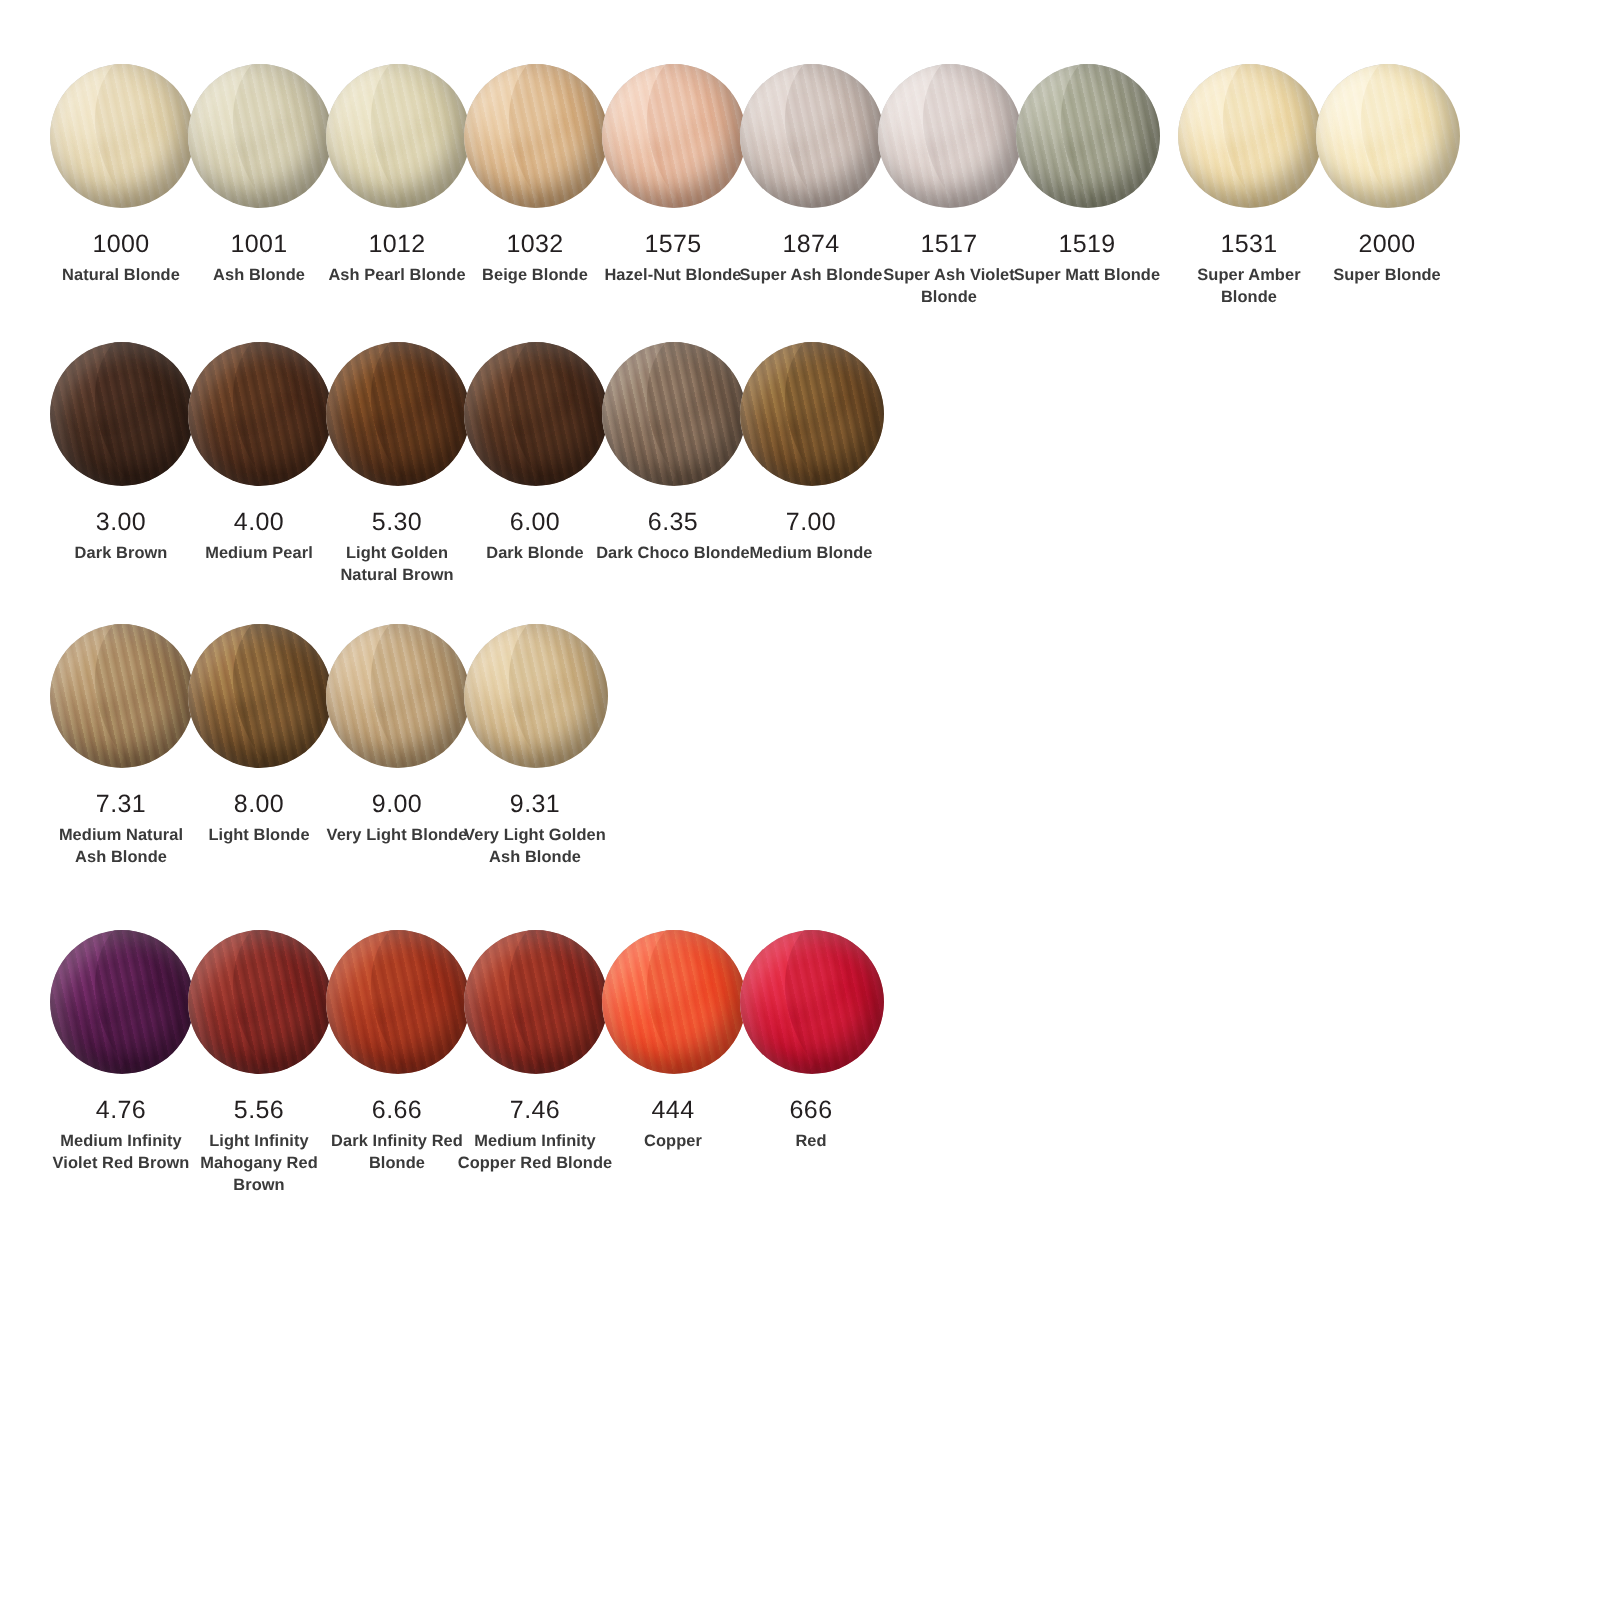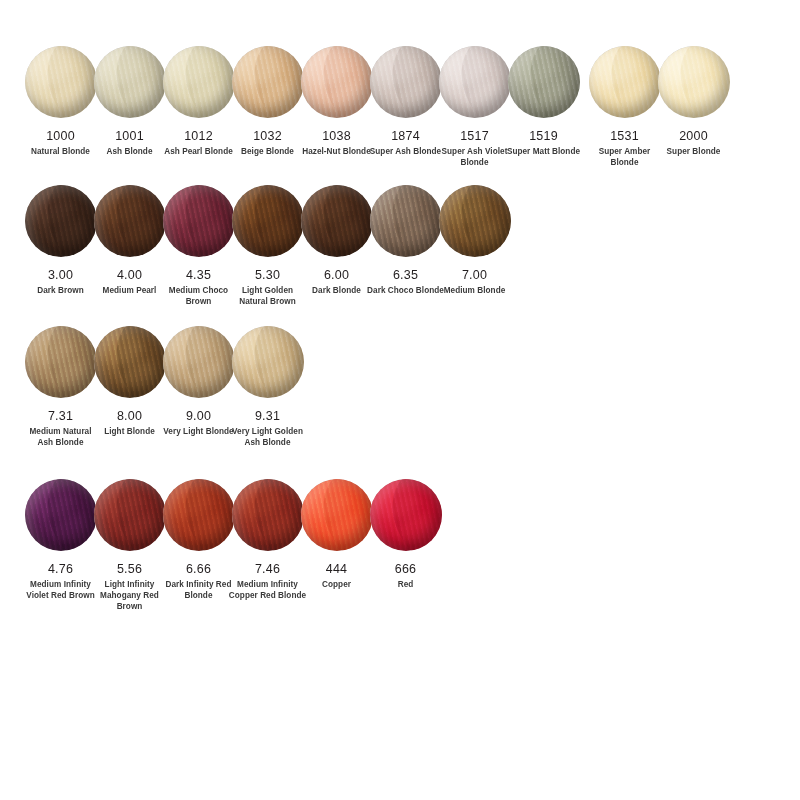--- a/index.html
+++ b/index.html
@@ -17,21 +17,21 @@
     box-sizing:border-box;
     padding:0;
   }
   .row{
     display:flex;
     align-items:flex-start;
     justify-content:flex-start;
     padding-left:26px;
     box-sizing:border-box;
   }
-  .row-1{padding-top:46px;}
+  .row-1{padding-top:32px;}
   .row-2{padding-top:16px;}
   .row-3{padding-top:18px;}
   .row-4{padding-top:30px;}
 
   .swatch-cell{
     width:69px;
     flex:0 0 69px;
     display:flex;
     flex-direction:column;
     align-items:center;
@@ -187,21 +187,21 @@
           <div class="disc">
             <div class="base" style="background: radial-gradient(circle at 34% 30%, rgb(246, 216, 197) 0%, rgb(230, 183, 155) 55%, rgb(207, 146, 116) 100%);"></div>
             <div class="swirl2" style="background: linear-gradient(200deg, rgb(246, 216, 197) 0%, rgb(230, 183, 155) 70%);"></div>
             <div class="swirl" style="background: linear-gradient(115deg, rgb(207, 146, 116) 0%, rgb(230, 183, 155) 60%, rgb(246, 216, 197) 100%);"></div>
             <div class="hl" style="background: rgb(246, 216, 197);"></div>
             <div class="hl2" style="background: rgb(246, 216, 197);"></div>
             <div class="strands" style="background: repeating-linear-gradient(78deg, rgba(255, 255, 255, 0.55) 0px, rgba(255, 255, 255, 0) 2px, rgba(0, 0, 0, 0.35) 3px, rgba(0, 0, 0, 0) 5px);"></div>
             <div class="shade"></div>
           </div>
         </div>
-        <div class="code">1038</div>
+        <div class="code">1575</div>
         <div class="cname">Hazel-Nut Blonde</div>
       </div>
       <div class="swatch-cell">
         <div class="disc-wrap">
           <div class="disc">
             <div class="base" style="background: radial-gradient(circle at 34% 30%, rgb(230, 220, 215) 0%, rgb(203, 188, 180) 55%, rgb(168, 152, 144) 100%);"></div>
             <div class="swirl2" style="background: linear-gradient(200deg, rgb(230, 220, 215) 0%, rgb(203, 188, 180) 70%);"></div>
             <div class="swirl" style="background: linear-gradient(115deg, rgb(168, 152, 144) 0%, rgb(203, 188, 180) 60%, rgb(230, 220, 215) 100%);"></div>
             <div class="hl" style="background: rgb(230, 220, 215);"></div>
             <div class="hl2" style="background: rgb(230, 220, 215);"></div>
@@ -300,35 +300,20 @@
             <div class="strands" style="background: repeating-linear-gradient(78deg, rgba(255, 255, 255, 0.55) 0px, rgba(255, 255, 255, 0) 2px, rgba(0, 0, 0, 0.35) 3px, rgba(0, 0, 0, 0) 5px);"></div>
             <div class="shade"></div>
           </div>
         </div>
         <div class="code">4.00</div>
         <div class="cname">Medium Pearl</div>
       </div>
       <div class="swatch-cell">
         <div class="disc-wrap">
           <div class="disc">
-            <div class="base" style="background: radial-gradient(circle at 34% 30%, rgb(142, 58, 75) 0%, rgb(107, 35, 51) 55%, rgb(69, 19, 30) 100%);"></div>
-            <div class="swirl2" style="background: linear-gradient(200deg, rgb(142, 58, 75) 0%, rgb(107, 35, 51) 70%);"></div>
-            <div class="swirl" style="background: linear-gradient(115deg, rgb(69, 19, 30) 0%, rgb(107, 35, 51) 60%, rgb(142, 58, 75) 100%);"></div>
-            <div class="hl" style="background: rgb(142, 58, 75);"></div>
-            <div class="hl2" style="background: rgb(142, 58, 75);"></div>
-            <div class="strands" style="background: repeating-linear-gradient(78deg, rgba(255, 255, 255, 0.55) 0px, rgba(255, 255, 255, 0) 2px, rgba(0, 0, 0, 0.35) 3px, rgba(0, 0, 0, 0) 5px);"></div>
-            <div class="shade"></div>
-          </div>
-        </div>
-        <div class="code">4.35</div>
-        <div class="cname">Medium Choco Brown</div>
-      </div>
-      <div class="swatch-cell">
-        <div class="disc-wrap">
-          <div class="disc">
             <div class="base" style="background: radial-gradient(circle at 34% 30%, rgb(125, 76, 36) 0%, rgb(84, 48, 26) 55%, rgb(51, 25, 12) 100%);"></div>
             <div class="swirl2" style="background: linear-gradient(200deg, rgb(125, 76, 36) 0%, rgb(84, 48, 26) 70%);"></div>
             <div class="swirl" style="background: linear-gradient(115deg, rgb(51, 25, 12) 0%, rgb(84, 48, 26) 60%, rgb(125, 76, 36) 100%);"></div>
             <div class="hl" style="background: rgb(125, 76, 36);"></div>
             <div class="hl2" style="background: rgb(125, 76, 36);"></div>
             <div class="strands" style="background: repeating-linear-gradient(78deg, rgba(255, 255, 255, 0.55) 0px, rgba(255, 255, 255, 0) 2px, rgba(0, 0, 0, 0.35) 3px, rgba(0, 0, 0, 0) 5px);"></div>
             <div class="shade"></div>
           </div>
         </div>
         <div class="code">5.30</div>

